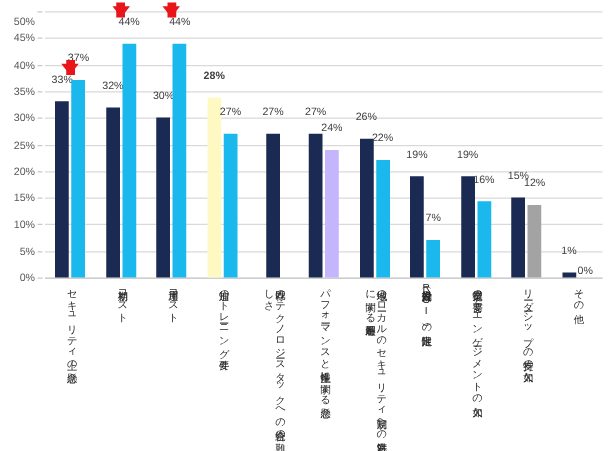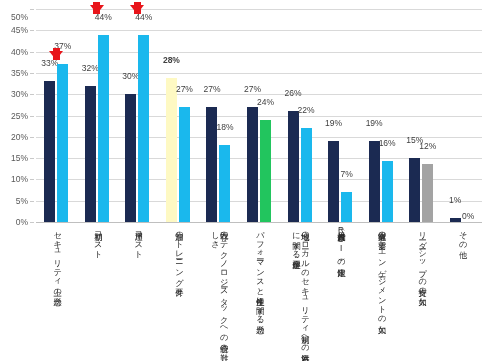--- a/index.html
+++ b/index.html
@@ -197,29 +197,26 @@
             <span class="val">28%</span>
           </div>
           <div class="bar japan" style="height: 115.02px; background: rgb(26, 184, 237);">
             <span class="val">27%</span>
           </div>
         </div>
         <div class="group">
           <div class="bar world" style="height: 115.02px; background: rgb(27, 42, 82);">
             <span class="val">27%</span>
           </div>
-          <div class="bar japan" style="height: 76.68px; background: rgb(26, 184, 237);">
-            <span class="val">18%</span>
-          </div>
         </div>
         <div class="group">
           <div class="bar world" style="height: 115.02px; background: rgb(27, 42, 82);">
             <span class="val">27%</span>
           </div>
-          <div class="bar japan" style="height: 102.24px; background: #22c55e;">
+          <div class="bar japan" style="height: 102.24px; background: #c4b5fd;">
             <span class="val">24%</span>
           </div>
         </div>
         <div class="group">
           <div class="bar world" style="height: 110.76px; background: rgb(27, 42, 82);">
             <span class="val">26%</span>
           </div>
           <div class="bar japan" style="height: 93.72px; background: rgb(26, 184, 237);">
             <span class="val">22%</span>
           </div>

